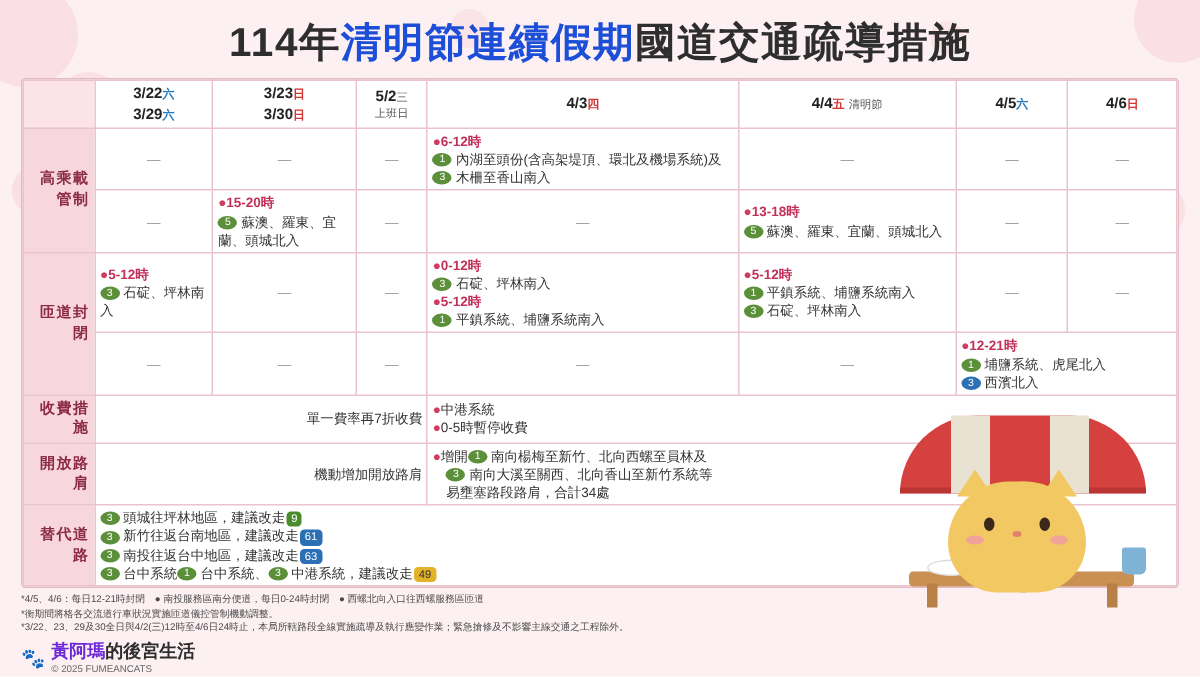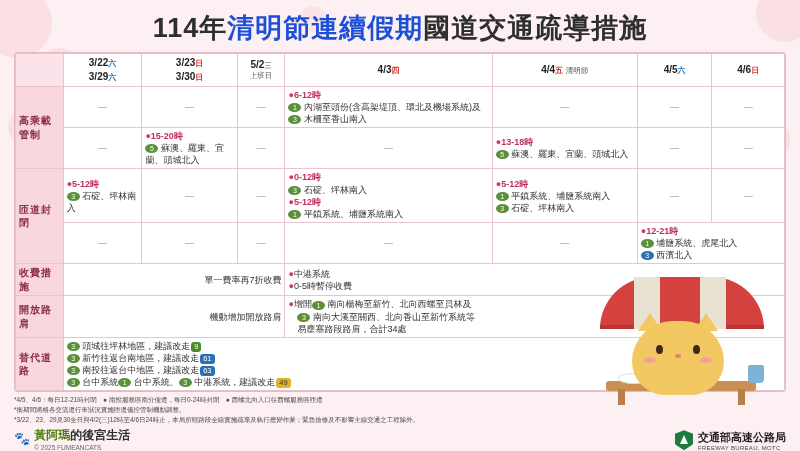--- a/index.html
+++ b/index.html
@@ -68,21 +68,21 @@
   }
   th.corner{background:#fbe3e9;border-left:none;}
   .sat{color:#1f7ac0;font-size:8px;}
   .sun{color:#d2342f;font-size:8px;}
   .sub{color:#555;font-size:7.5px;font-weight:normal;}
   td.rowlabel{
     background:#f7d6de;
     color:#8c2c44;
     font-weight:bold;
     font-size:10px;
-    text-align:left;
+    text-align:right;
     width:44px;
     letter-spacing:1px;
   }
   td.cell{background:#fff;}
   td.center{text-align:right;}
   td.dash{text-align:center;color:#999;}
   .bullet{color:#d33b5e;font-weight:bold;}
   .timehdr{font-weight:bold;color:#c2305a;}
   .pill{
     display:inline-block;
@@ -117,21 +117,21 @@
   .brandbar{
     position:relative;
     margin:2px 14px 0 14px;
     display:flex;
     justify-content:space-between;
     align-items:flex-end;
     font-size:8px;
   }
   .brand-left{display:flex;align-items:center;gap:4px;color:#2e2e2e;}
   .brand-left .bl-title{font-size:12px;font-weight:bold;}
-  .brand-left .bl-title .pink{color:#4d7c0f;}
+  .brand-left .bl-title .pink{color:#6d28d9;}
   .brand-left .bl-sub{font-size:6.5px;color:#666;}
   .brand-right{display:flex;align-items:center;gap:5px;}
   .shield{
     width:18px;height:20px;background:#1f7a3f;
     clip-path:polygon(50% 0,100% 18%,100% 70%,50% 100%,0 70%,0 18%);
     position:relative;
   }
   .shield:after{
     content:"";position:absolute;left:50%;top:22%;
     transform:translateX(-50%);
@@ -353,20 +353,13 @@
 </div>
 
 <div class="brandbar">
   <div class="brand-left">
     <span style="font-size:13px">🐾</span>
     <span>
       <span class="bl-title"><span class="pink">黃阿瑪</span><span>的後宮生活</span></span>
       <span class="bl-sub line">© 2025 FUMEANCATS</span>
     </span>
   </div>
-  <div class="brand-right">
-    <span class="shield"></span>
-    <span>
-      <span class="br-cn line">交通部高速公路局</span>
-      <span class="br-en line">FREEWAY BUREAU, MOTC</span>
-    </span>
-  </div>
 </div>
 
 </body></html>

